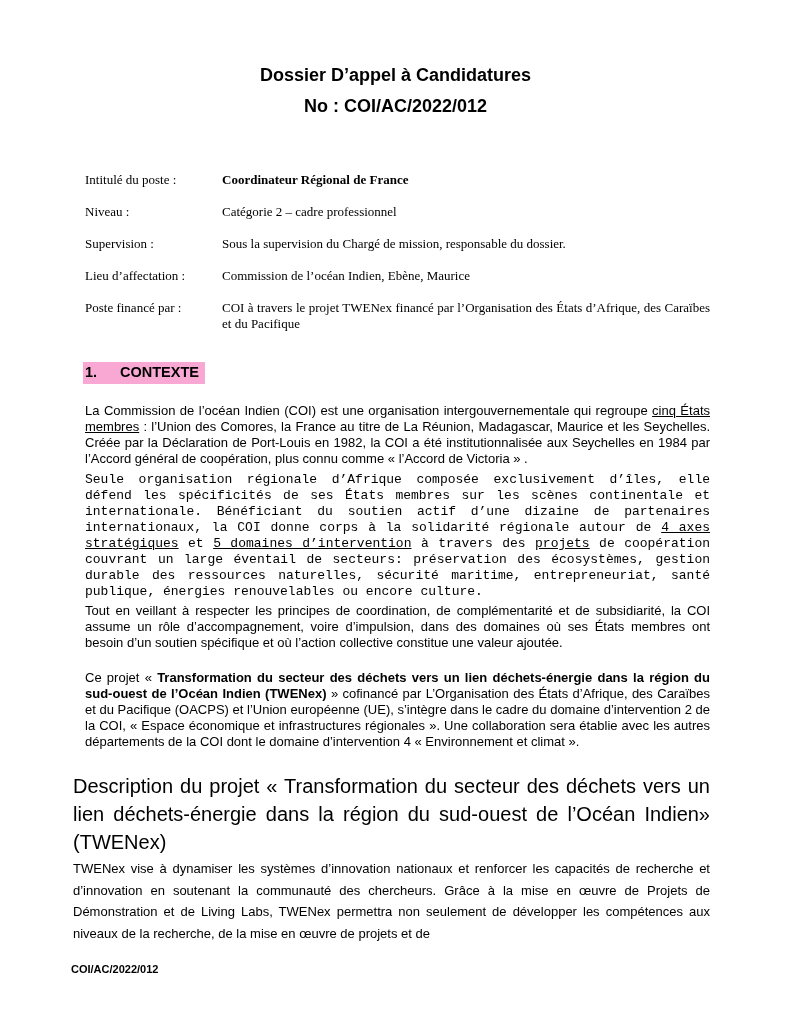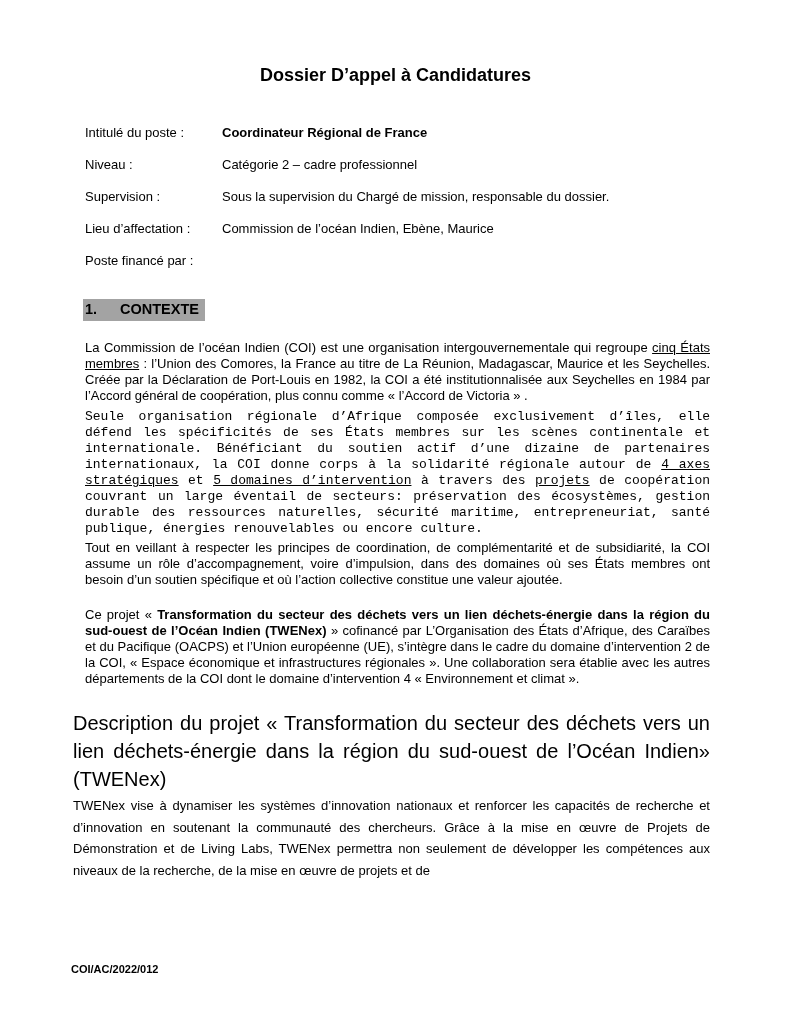--- a/index.html
+++ b/index.html
@@ -11,33 +11,33 @@
     font-size: 13px; line-height: 16px;
     box-sizing: border-box;
     padding: 60px 81px 0 73px;
     display: flex; flex-direction: column;
     overflow: hidden;
   }
   .doc-title {
     font-weight: bold; font-size: 18px; line-height: 31px;
     text-align: center; margin-left: 8px;
   }
-  .fields { margin-top: 34px; }
+  .fields { margin-top: 50px; font-family: Liberation Serif, serif; }
   .field-row {
     display: grid; grid-template-columns: 137px 1fr;
     margin-left: 12px; margin-bottom: 16px;
   }
   .field-row:last-child { margin-bottom: 0; }
   .field-value.bold { font-weight: bold; }
   .field-value.justify { text-align: justify; }
   .section-heading {
     margin-top: 30px; margin-left: 10px;
     font-size: 14.5px; line-height: 21px; font-weight: bold;
   }
-  .section-heading .hl { background: #a3a3a3; display: inline-block; padding: 0 6px 1px 2px; }
+  .section-heading .hl { background: #f9a8d4; display: inline-block; padding: 0 6px 1px 2px; }
   .section-heading .num { display: inline-block; width: 35px; }
   .para { margin: 0 0 0 12px; text-align: justify; }
   .p1 { margin-top: 19px; }
   .p2 { margin-top: 5px; font-family: Liberation Mono, monospace; }
   .p3 { margin-top: 3px; }
   .p4 { margin-top: 19px; }
   .u { text-decoration: underline; }
   .b { font-weight: bold; }
   .desc-heading {
     margin-top: 22px; font-size: 20px; line-height: 28px;
@@ -49,20 +49,21 @@
     font-size: 11px; line-height: 14px; font-weight: bold;
   }
 </style>
 </head>
 <body>
 
 <div class="page">
 
   <div class="doc-title">
     <div>Dossier D’appel à Candidatures</div>
+    <div>No : COI/AC/2022/012</div>
   </div>
 
   <div class="fields">
     <div class="field-row">
       <div class="field-label">Intitulé du poste :</div>
       <div class="field-value bold">Coordinateur Régional de France</div>
     </div>
     <div class="field-row">
       <div class="field-label">Niveau :</div>
       <div class="field-value">Catégorie 2 – cadre professionnel</div>
@@ -70,20 +71,21 @@
     <div class="field-row">
       <div class="field-label">Supervision :</div>
       <div class="field-value">Sous la supervision du Chargé de mission, responsable du dossier.</div>
     </div>
     <div class="field-row">
       <div class="field-label">Lieu d’affectation :</div>
       <div class="field-value">Commission de l’océan Indien, Ebène, Maurice</div>
     </div>
     <div class="field-row">
       <div class="field-label">Poste financé par :</div>
+      <div class="field-value justify">COI à travers le projet TWENex financé par l’Organisation des États d’Afrique, des Caraïbes et du Pacifique</div>
     </div>
   </div>
 
   <div class="section-heading">
     <span class="hl"><span class="num">1.</span><span>CONTEXTE</span></span>
   </div>
 
   <p class="para p1"><span>La Commission de l’océan Indien (COI) est une organisation intergouvernementale qui regroupe </span><span class="u">cinq États membres</span><span> : l’Union des Comores, la France au titre de La Réunion, Madagascar, Maurice et les Seychelles. Créée par la Déclaration de Port-Louis en 1982, la COI a été institutionnalisée aux Seychelles en 1984 par l’Accord général de coopération, plus connu comme « l’Accord de Victoria » .</span></p>
 
   <p class="para p2"><span>Seule organisation régionale d’Afrique composée exclusivement d’îles, elle défend les spécificités de ses États membres sur les scènes continentale et internationale. Bénéficiant du soutien actif d’une dizaine de partenaires internationaux, la COI donne corps à la solidarité régionale autour de </span><span class="u">4 axes stratégiques</span><span> et </span><span class="u">5 domaines d’intervention</span><span> à travers des </span><span class="u">projets</span><span> de coopération couvrant un large éventail de secteurs: préservation des écosystèmes, gestion durable des ressources naturelles, sécurité maritime, entrepreneuriat, santé publique, énergies renouvelables ou encore culture.</span></p>

